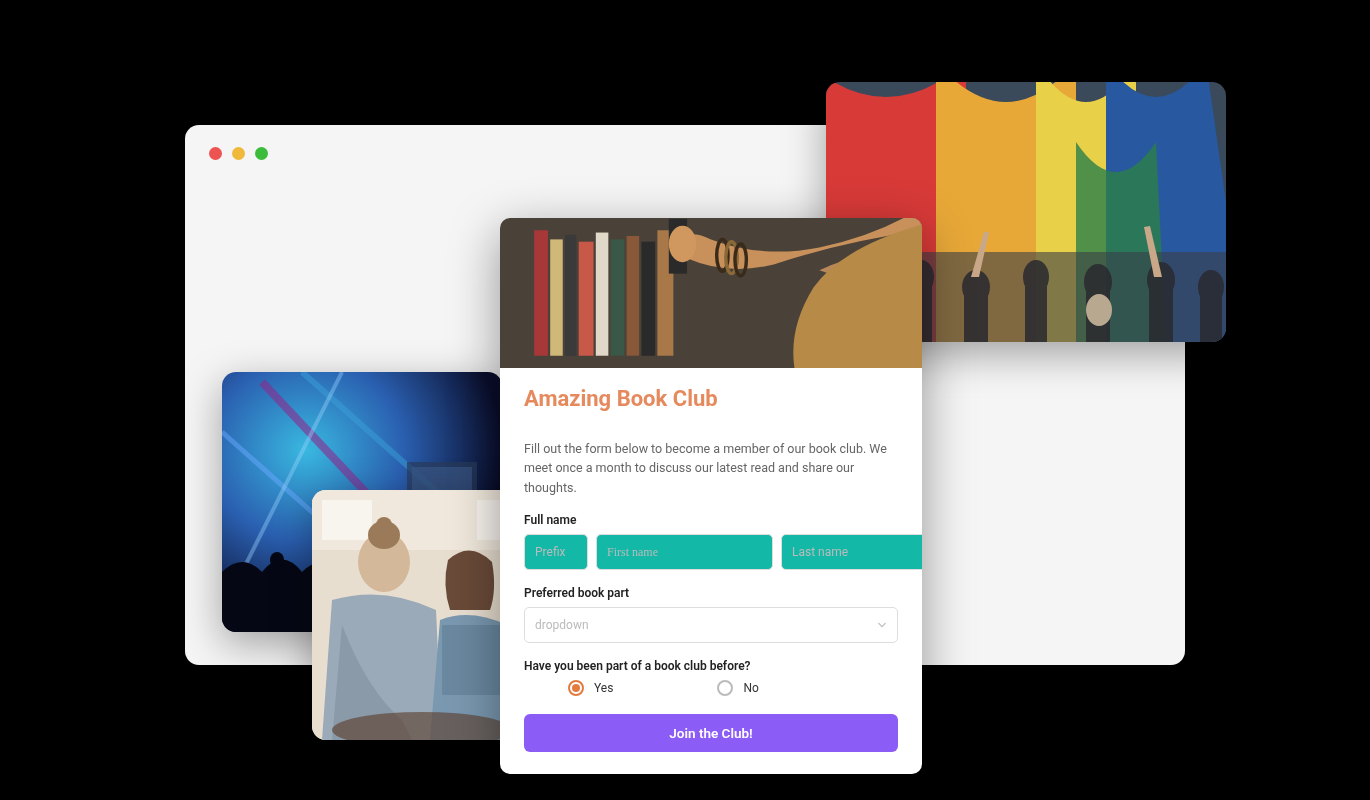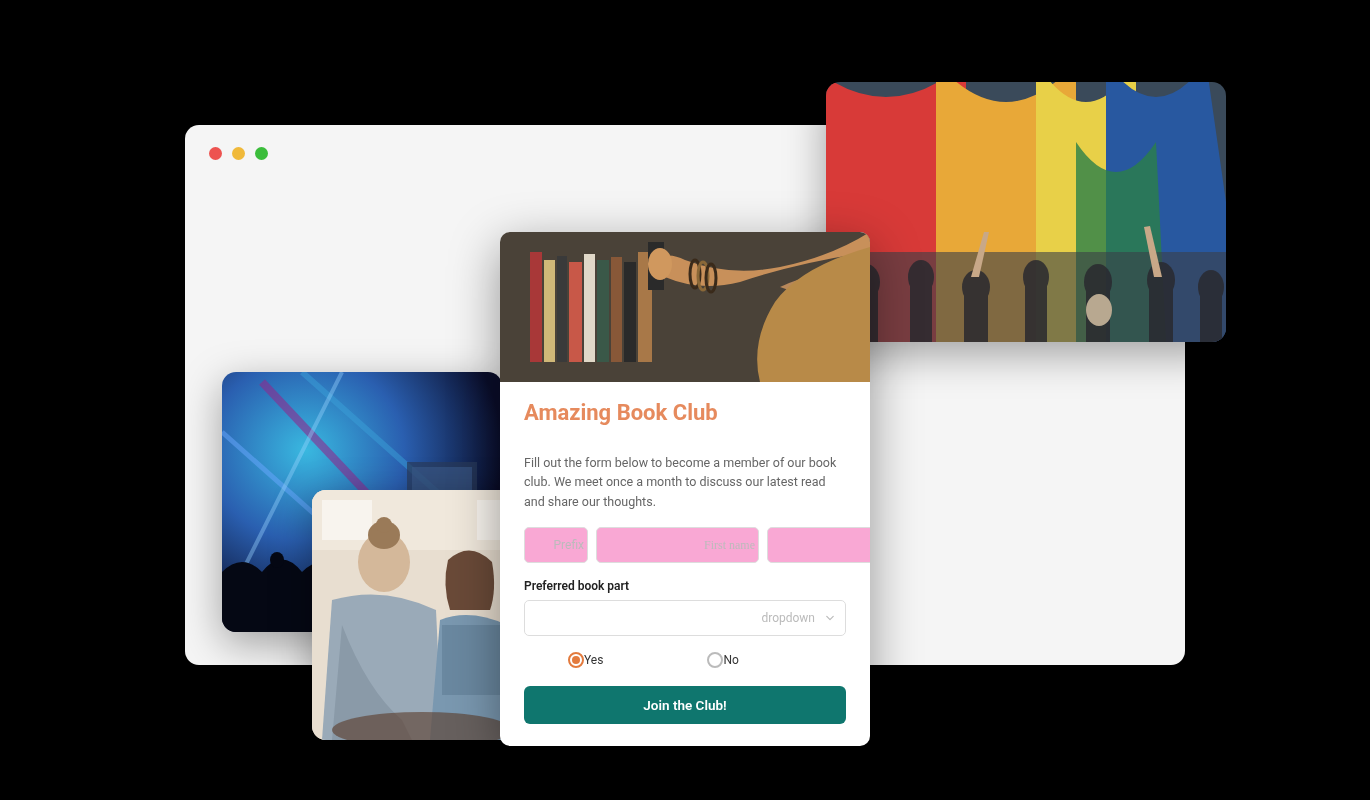--- a/index.html
+++ b/index.html
@@ -75,22 +75,22 @@
     overflow: hidden;
     box-shadow: 0 12px 40px rgba(0,0,0,0.35);
     background: #ded4c8;
   }
   .img-couple svg { width:100%; height:100%; display:block; }
 
   
   .form-card {
     position: absolute;
     left: 500px;
-    top: 232px;
-    width: 370px;
+    top: 218px;
+    width: 422px;
     background: #fff;
     border-radius: 10px;
     overflow: hidden;
     box-shadow: 0 14px 50px rgba(0,0,0,0.4);
   }
   .form-hero {
     height: 150px;
     position: relative;
     overflow: hidden;
   }
@@ -120,65 +120,64 @@
   }
   .name-row {
     display: flex;
     gap: 8px;
     margin-bottom: 16px;
   }
   .text-input {
     border: 1px solid #ddd;
     border-radius: 5px;
     height: 36px;
-    padding: 0 3px;
+    padding: 0 10px;
     font-size: 12px;
     font-family: inherit;
     color: #333;
-    background: #f9a8d4;
+    background: #14b8a6;
     outline: none;
-    text-align: right;
   }
   .text-input::placeholder { color: #bbb; }
   .input-prefix { width: 64px; flex: 0 0 64px; }
   .input-first { flex: 1; font-family: Liberation Serif, serif; }
   .input-last { flex: 1; }
   .dropdown {
     position: relative;
     margin-bottom: 16px;
   }
   .dropdown-field {
     border: 1px solid #ddd;
     border-radius: 5px;
     height: 36px;
     padding: 0 30px 0 10px;
     font-size: 12px;
     color: #bbb;
     display: flex;
     align-items: center;
     cursor: pointer;
-    justify-content: flex-end;
   }
   .dropdown-caret {
     position: absolute;
     right: 12px;
     top: 50%;
     transform: translateY(-50%);
     width: 8px; height: 8px;
     pointer-events:none;
   }
   .radio-row {
     display: flex;
     gap: 60px;
     margin-bottom: 18px;
     margin-top: 2px;
   }
   .radio-item {
     display: flex;
     align-items: center;
+    gap: 10px;
     cursor: pointer;
     padding-left: 44px;
   }
   .radio-circle {
     width: 16px;
     height: 16px;
     border: 2px solid #bbb;
     border-radius: 50%;
     display: flex;
     align-items: center;
@@ -193,21 +192,21 @@
     border-radius: 50%;
     background: #e37b3e;
   }
   .radio-label {
     font-size: 12px;
     color: #333;
   }
   .submit-btn {
     width: 100%;
     height: 38px;
-    background: #0f766e;
+    background: #8b5cf6;
     color: #fff;
     border: none;
     border-radius: 6px;
     font-size: 13.5px;
     font-weight: 600;
     cursor: pointer;
     font-family: inherit;
   }
 </style>
 </head>
@@ -329,36 +328,38 @@
       <ellipse cx="211" cy="46" rx="5" ry="14" fill="none" stroke="#3a2a1a" stroke-width="3"></ellipse>
 
       <rect x="148" y="10" width="16" height="48" fill="#2a2a2a"></rect>
       <ellipse cx="160" cy="32" rx="12" ry="16" fill="#d0985e"></ellipse>
     </svg>
   </div>
   <div class="form-body">
     <h2 class="form-title">Amazing Book Club</h2>
     <p class="form-desc">Fill out the form below to become a member of our book club. We meet once a month to discuss our latest read and share our thoughts.</p>
 
+    <label class="form-label">Full name</label>
     <div class="name-row">
       <input class="text-input input-prefix" placeholder="Prefix" style="">
       <input class="text-input input-first" placeholder="First name" style="">
       <input class="text-input input-last" placeholder="Last name" style="">
     </div>
 
     <label class="form-label">Preferred book part</label>
     <div class="dropdown">
       <div class="dropdown-field">
         <span>dropdown</span>
       </div>
       <svg class="dropdown-caret" viewBox="0 0 10 10">
           <path d="M1 3 L5 7 L9 3" stroke="#bbb" stroke-width="1.5" fill="none" stroke-linecap="round" stroke-linejoin="round"></path>
         </svg>
     </div>
 
+    <label class="form-label">Have you been part of a book club before?</label>
     <div class="radio-row">
       <div class="radio-item">
         <span class="radio-circle selected">
             <span class="radio-dot"></span>
           </span>
         <span class="radio-label">Yes</span>
       </div>
       <div class="radio-item">
         <span class="radio-circle"></span>
         <span class="radio-label">No</span>

